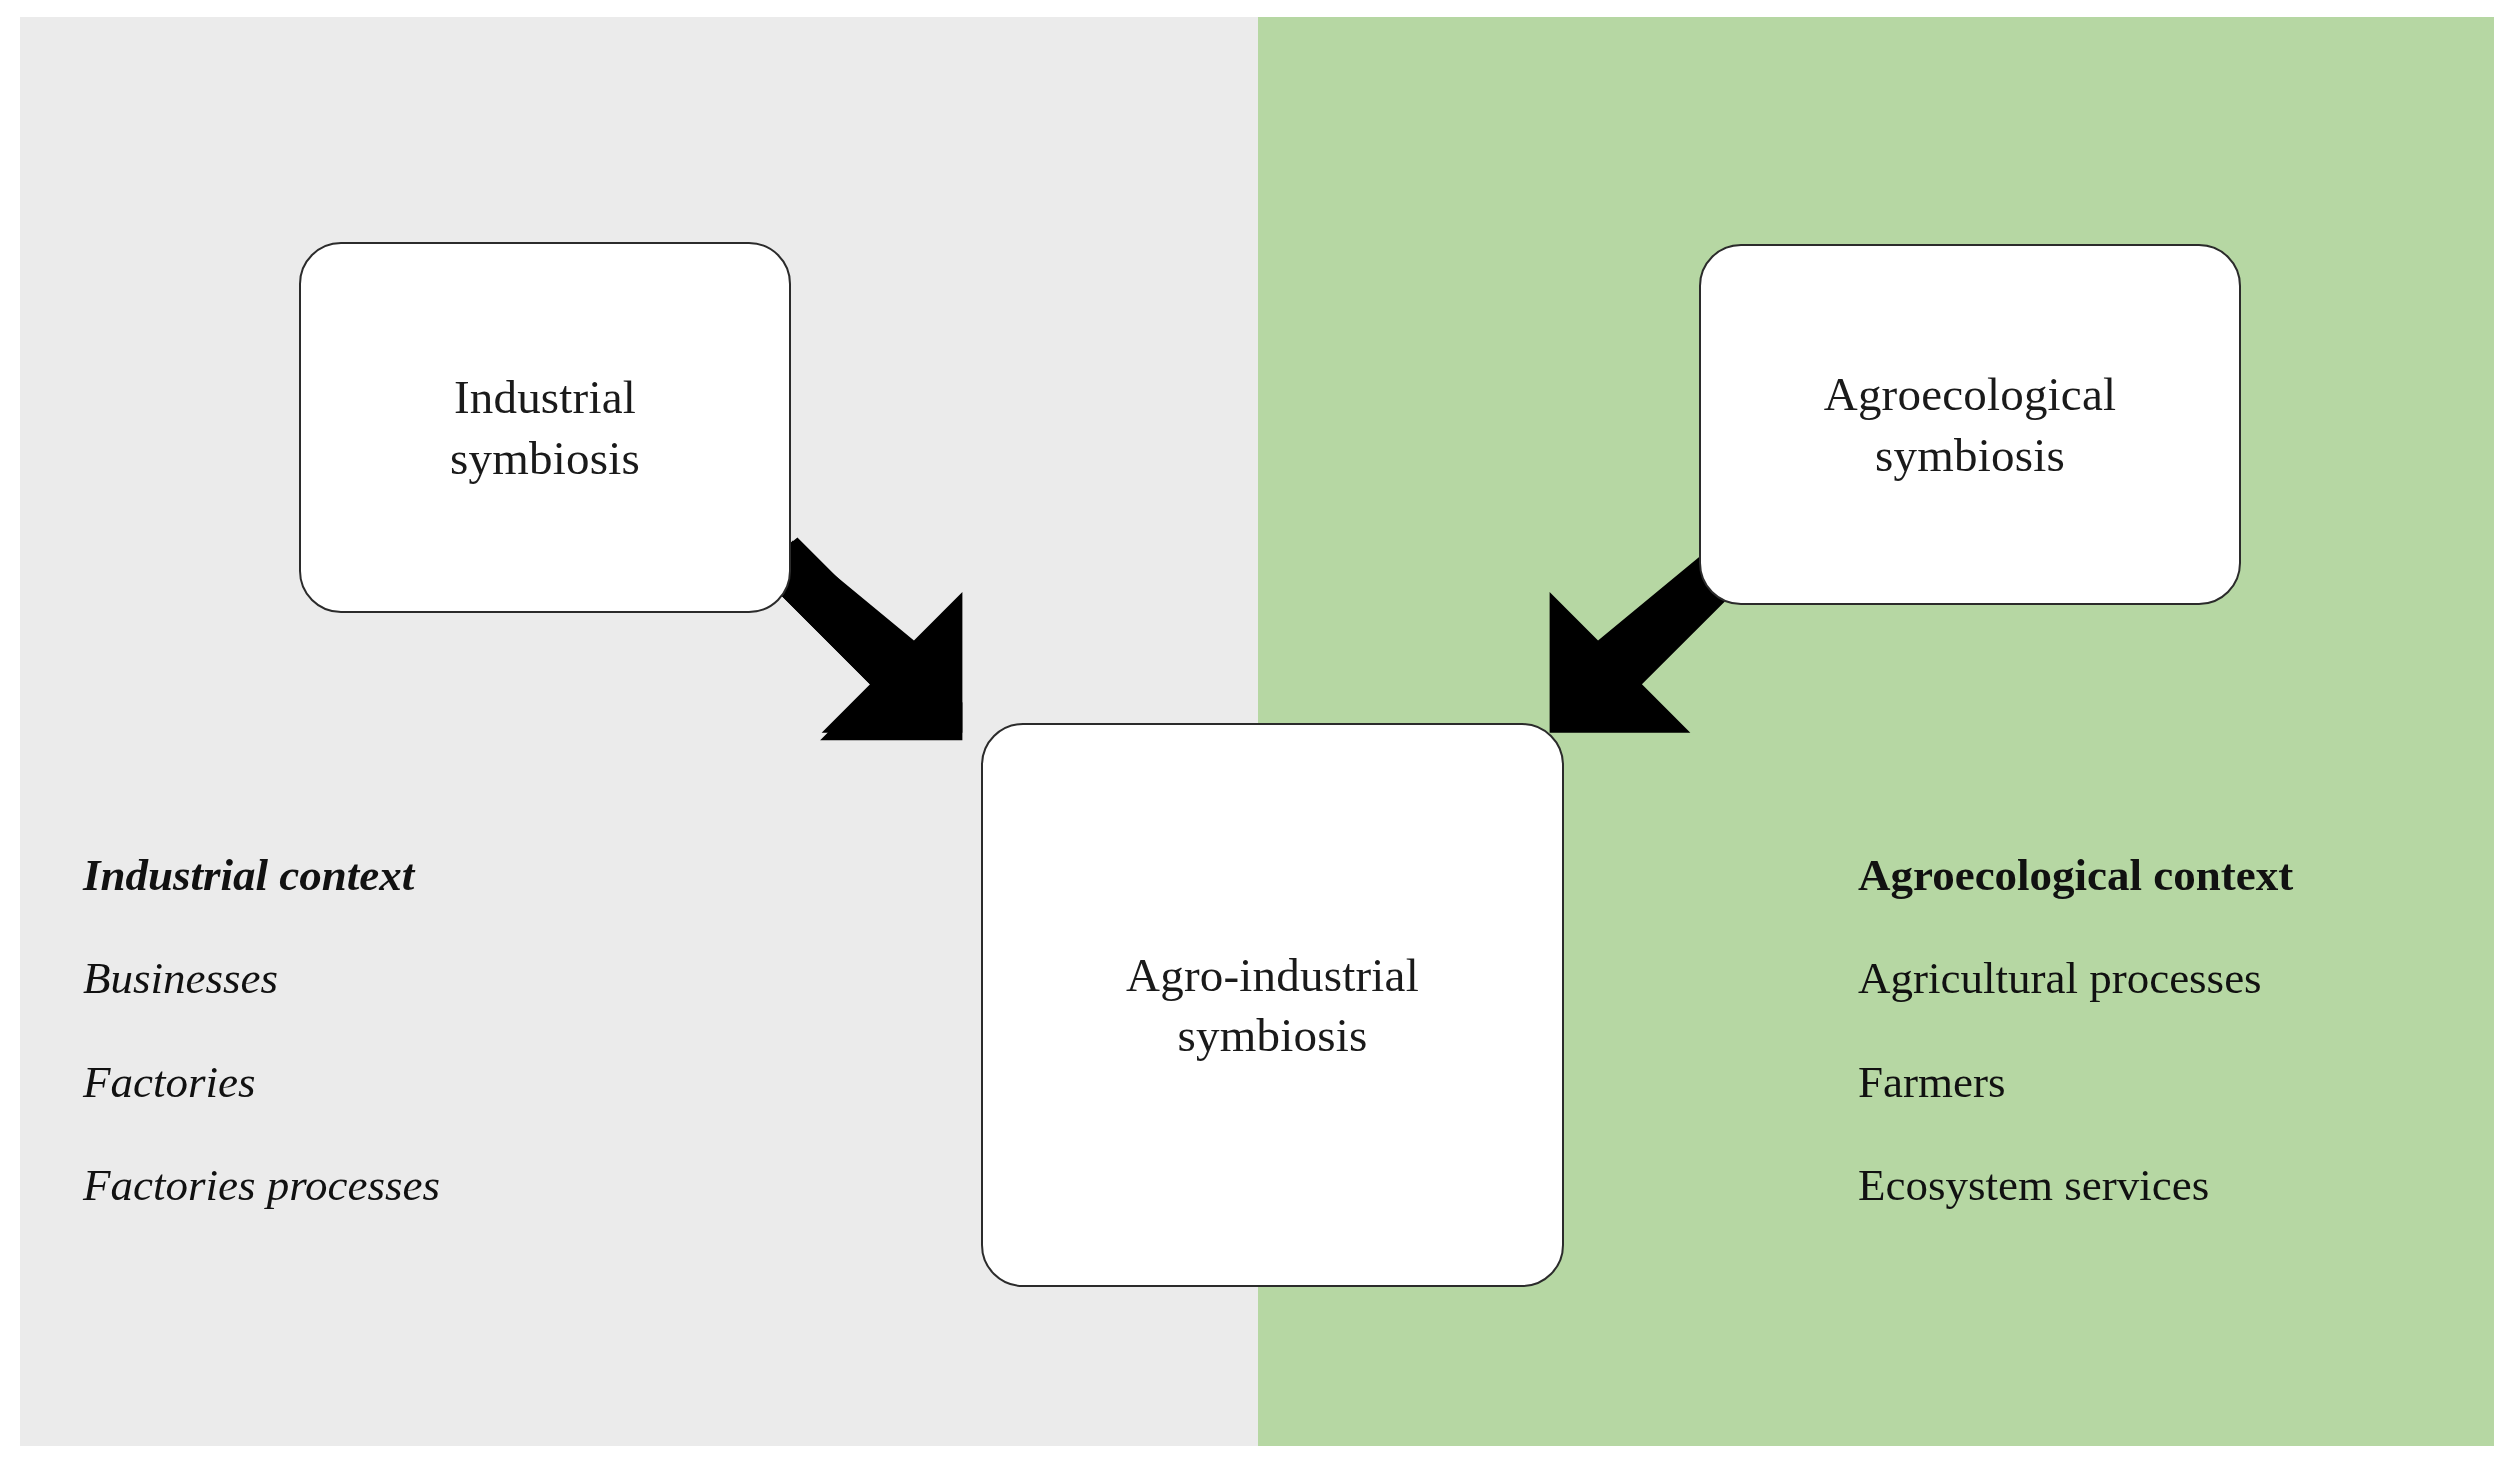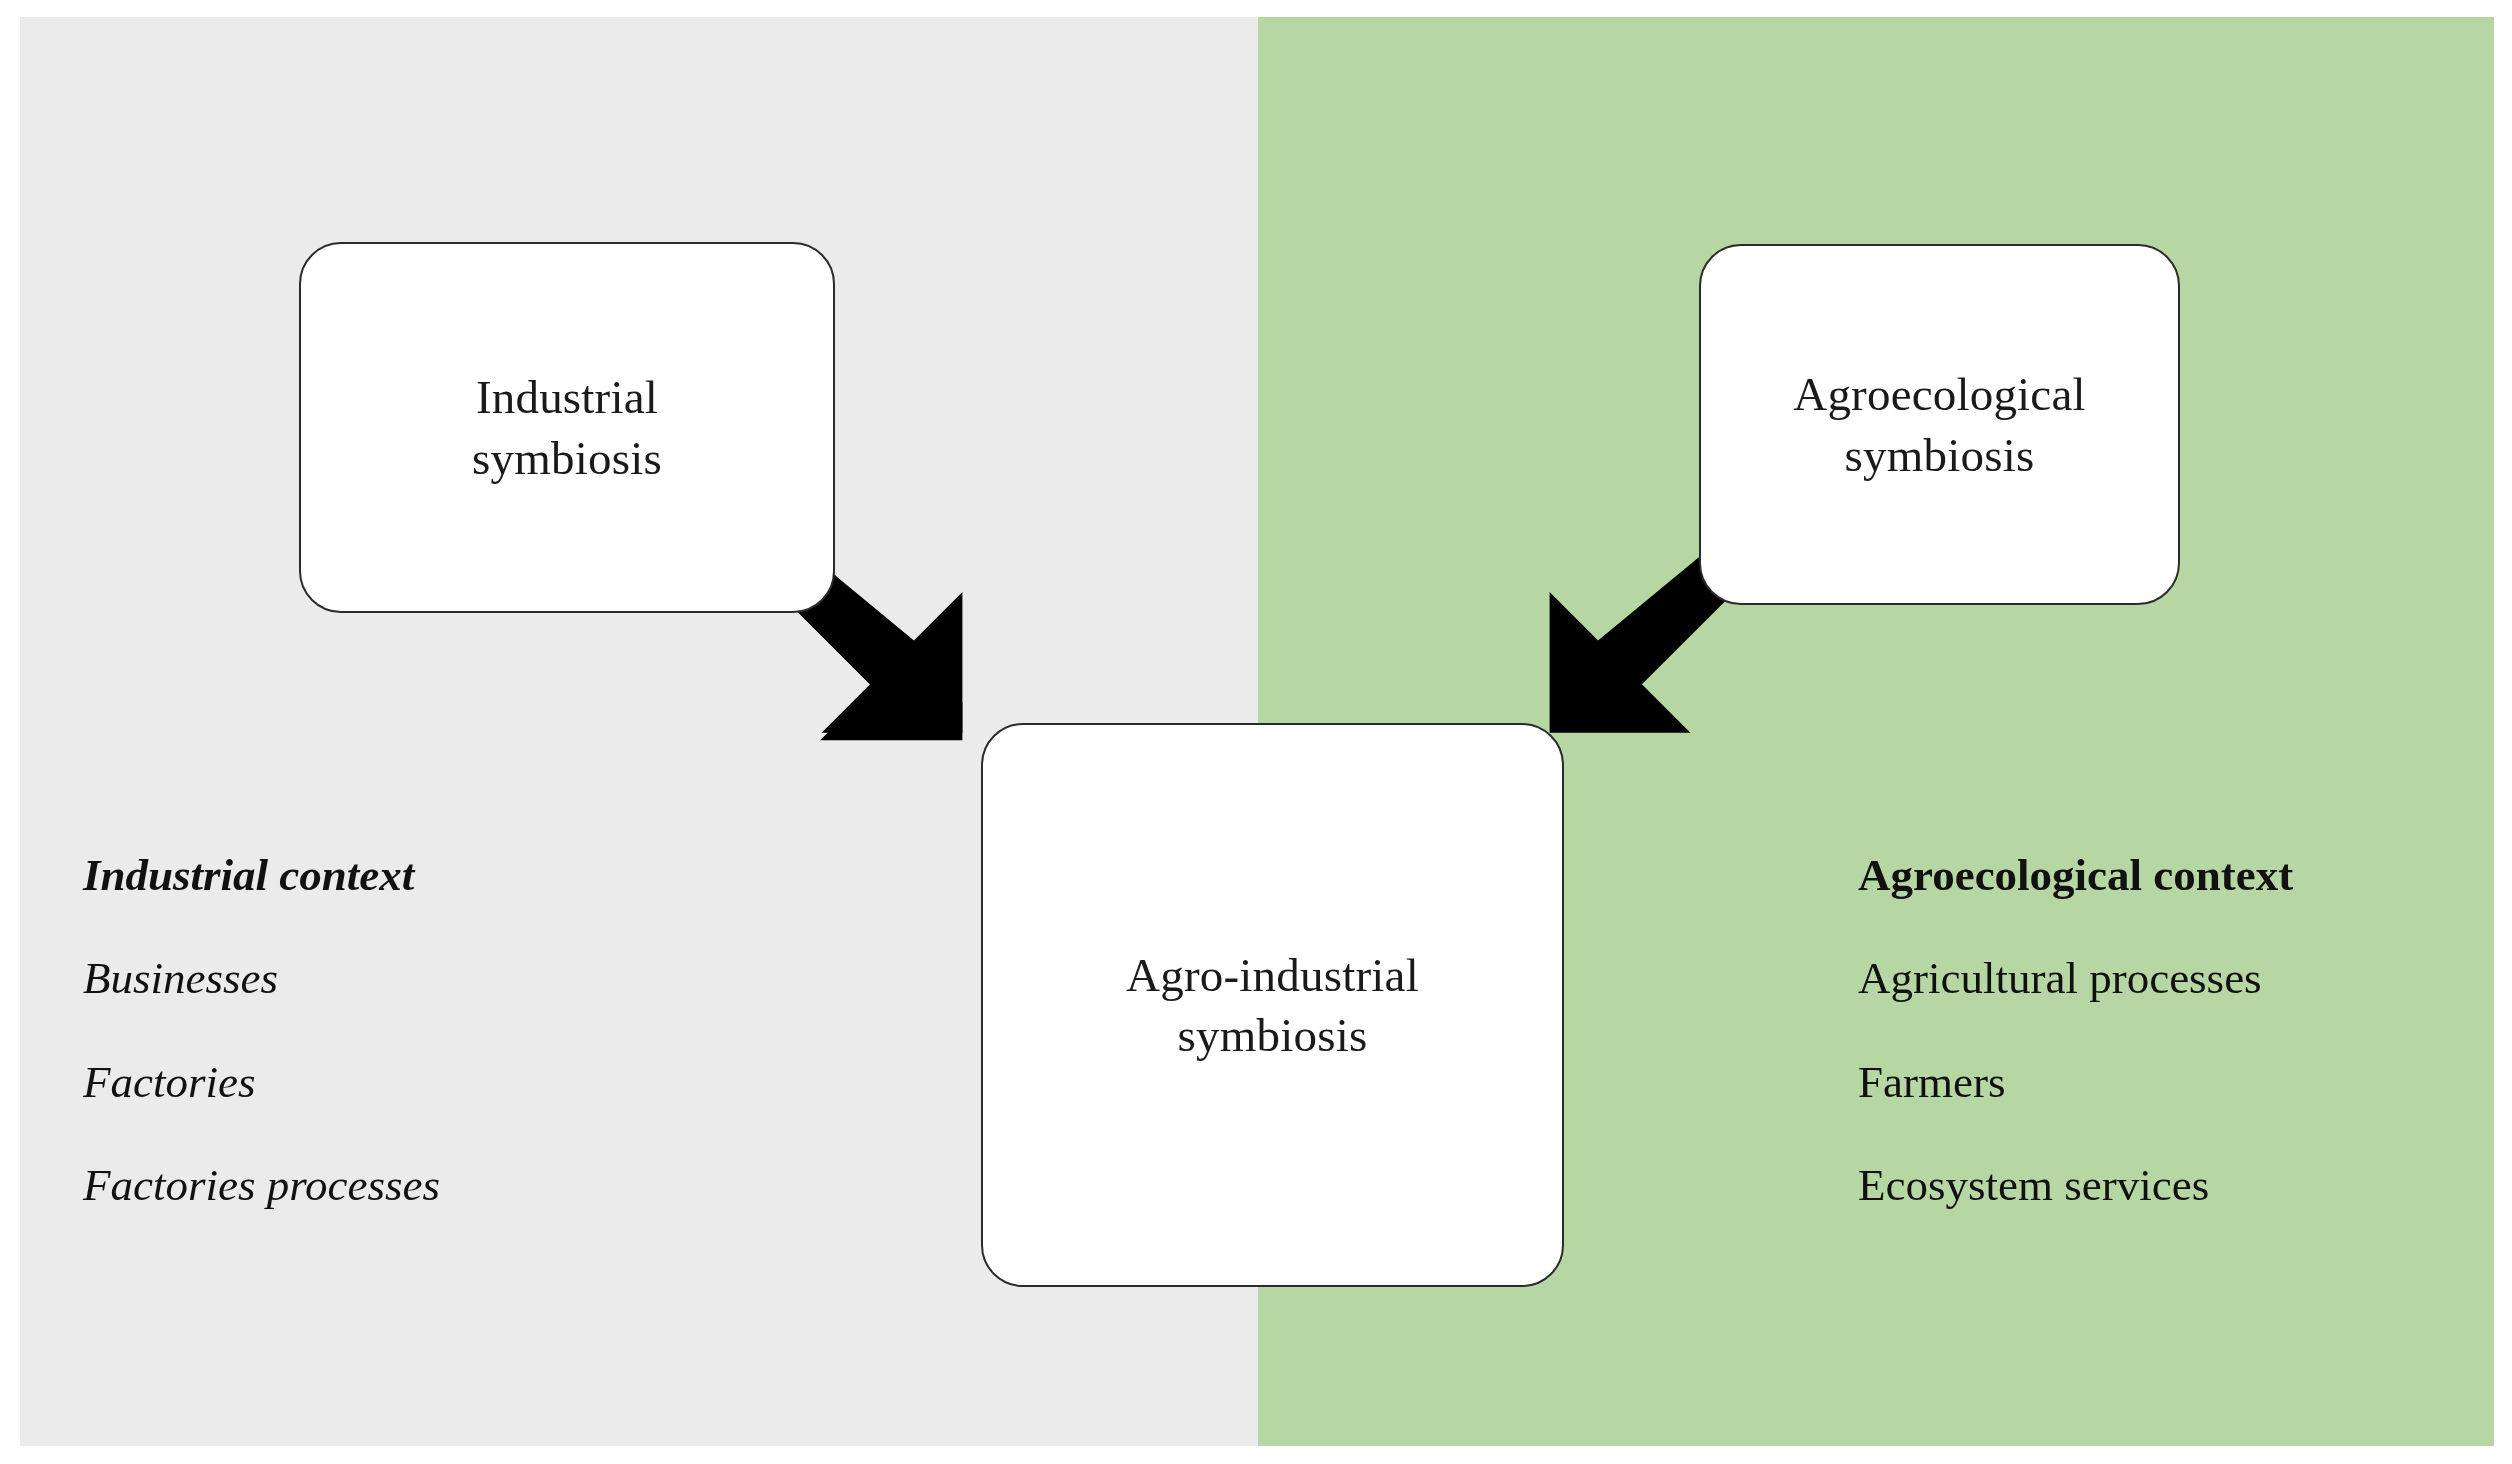--- a/index.html
+++ b/index.html
@@ -22,23 +22,23 @@
     box-sizing:border-box;
   }
   .node-label{
     font-size:47px;
     line-height:1.28;
     color:#1a1a1a;
     letter-spacing:0.2px;
     padding:0 19.7px;
   }
 
-  #node-industrial{left:299px;top:242px;width:536px;height:371px;}
+  #node-industrial{left:299px;top:242px;width:492px;height:371px;}
   #node-center{left:969px;top:723px;width:583px;height:564px;margin-left:12px;}
-  #node-agroecological{left:1699px;top:244px;width:481px;height:361px;}
+  #node-agroecological{left:1699px;top:244px;width:542px;height:361px;}
 
   .arrow{position:absolute;display:block;}
   #arrow-left{left:749px;top:530px;width:227px;height:227px;}
   #arrow-right{left:1536px;top:530px;width:227px;height:227px;}
 
   .textblock{position:absolute;color:#111111;font-size:45px;line-height:1.32;white-space:nowrap;}
   #text-industrial{left:83px;top:846px;font-style:italic;}
   #text-agroecological{left:1858px;top:846px;}
   .tb-heading{font-weight:bold;}
   .tb-line{font-weight:normal;margin-top:44px;}

